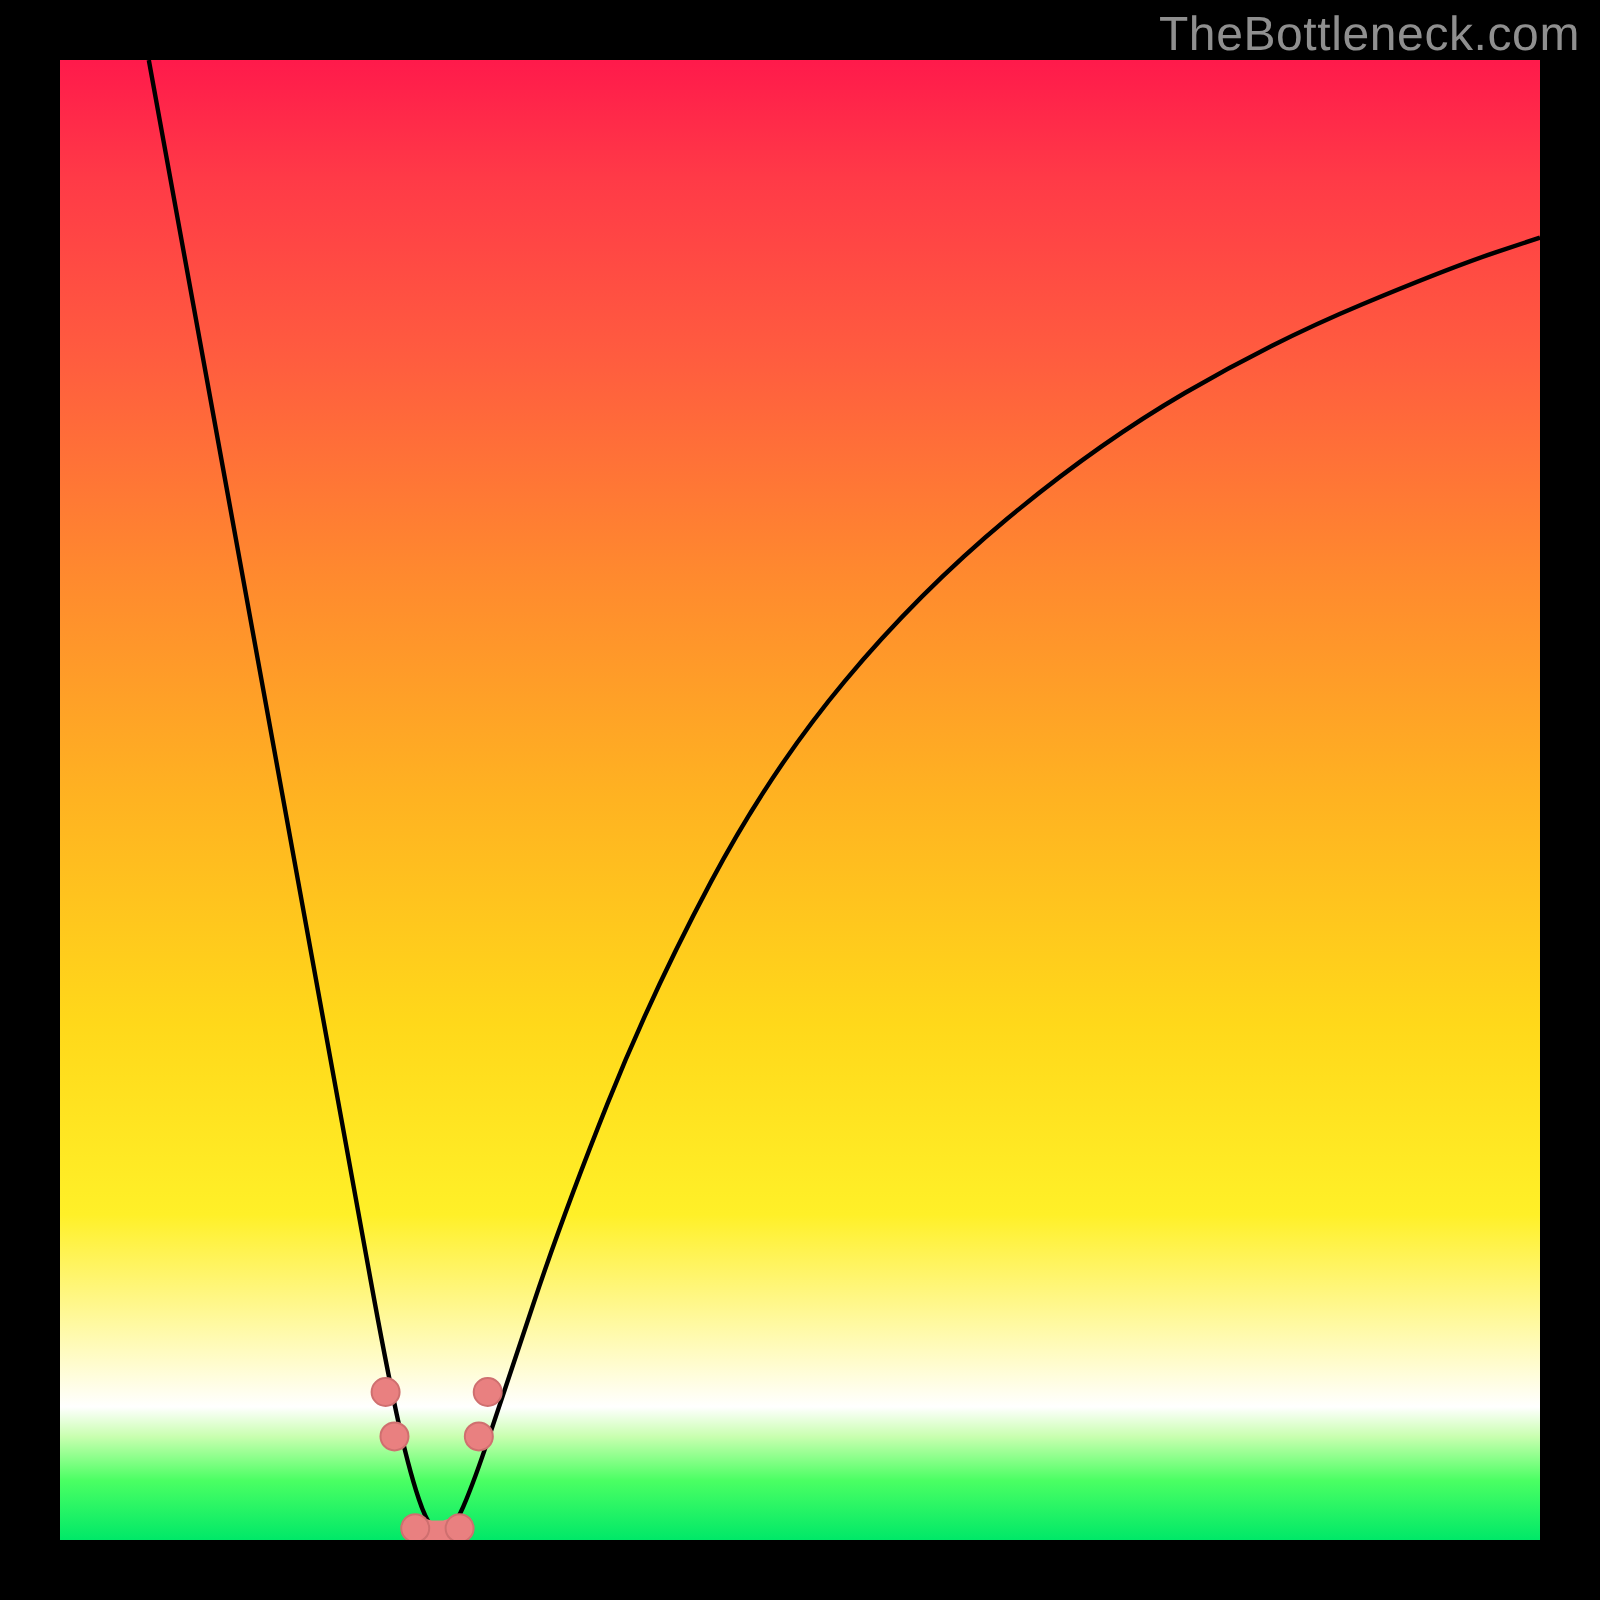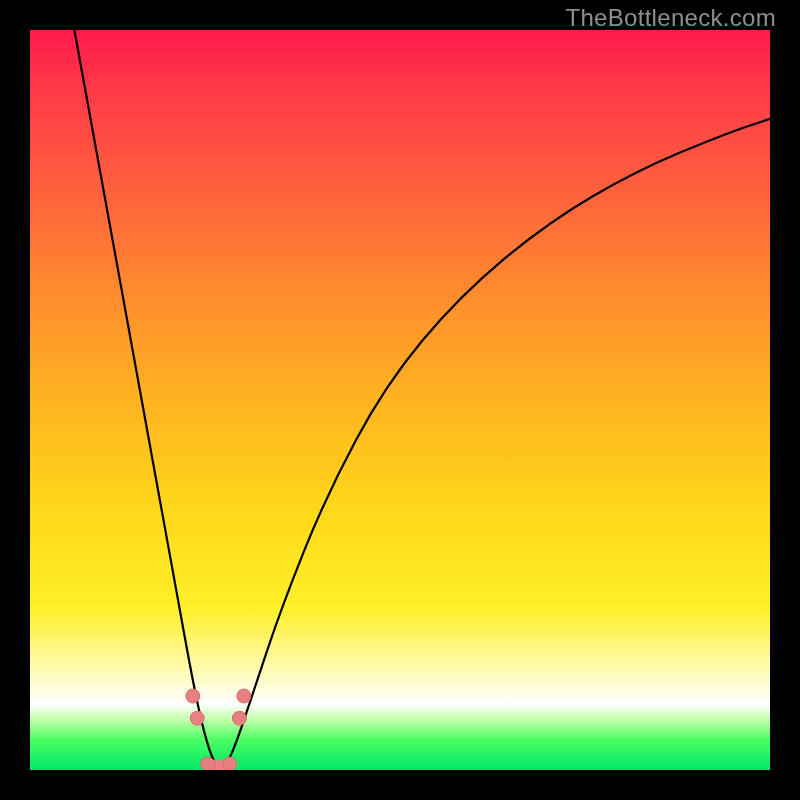--- a/index.html
+++ b/index.html
@@ -57,21 +57,21 @@
   }
   .marker-cap {
     fill: none;
     stroke: #e98080;
     stroke-width: 12;
     stroke-linecap: round;
   }
   .watermark {
     position: absolute;
     top: 4px;
-    right: 24px;
+    right: 10px;
     font-size: 24px;
     font-weight: 500;
     color: #8f8f8f;
     letter-spacing: 0.3px;
     user-select: none;
   }
 </style>
 </head>
 <body>
 

